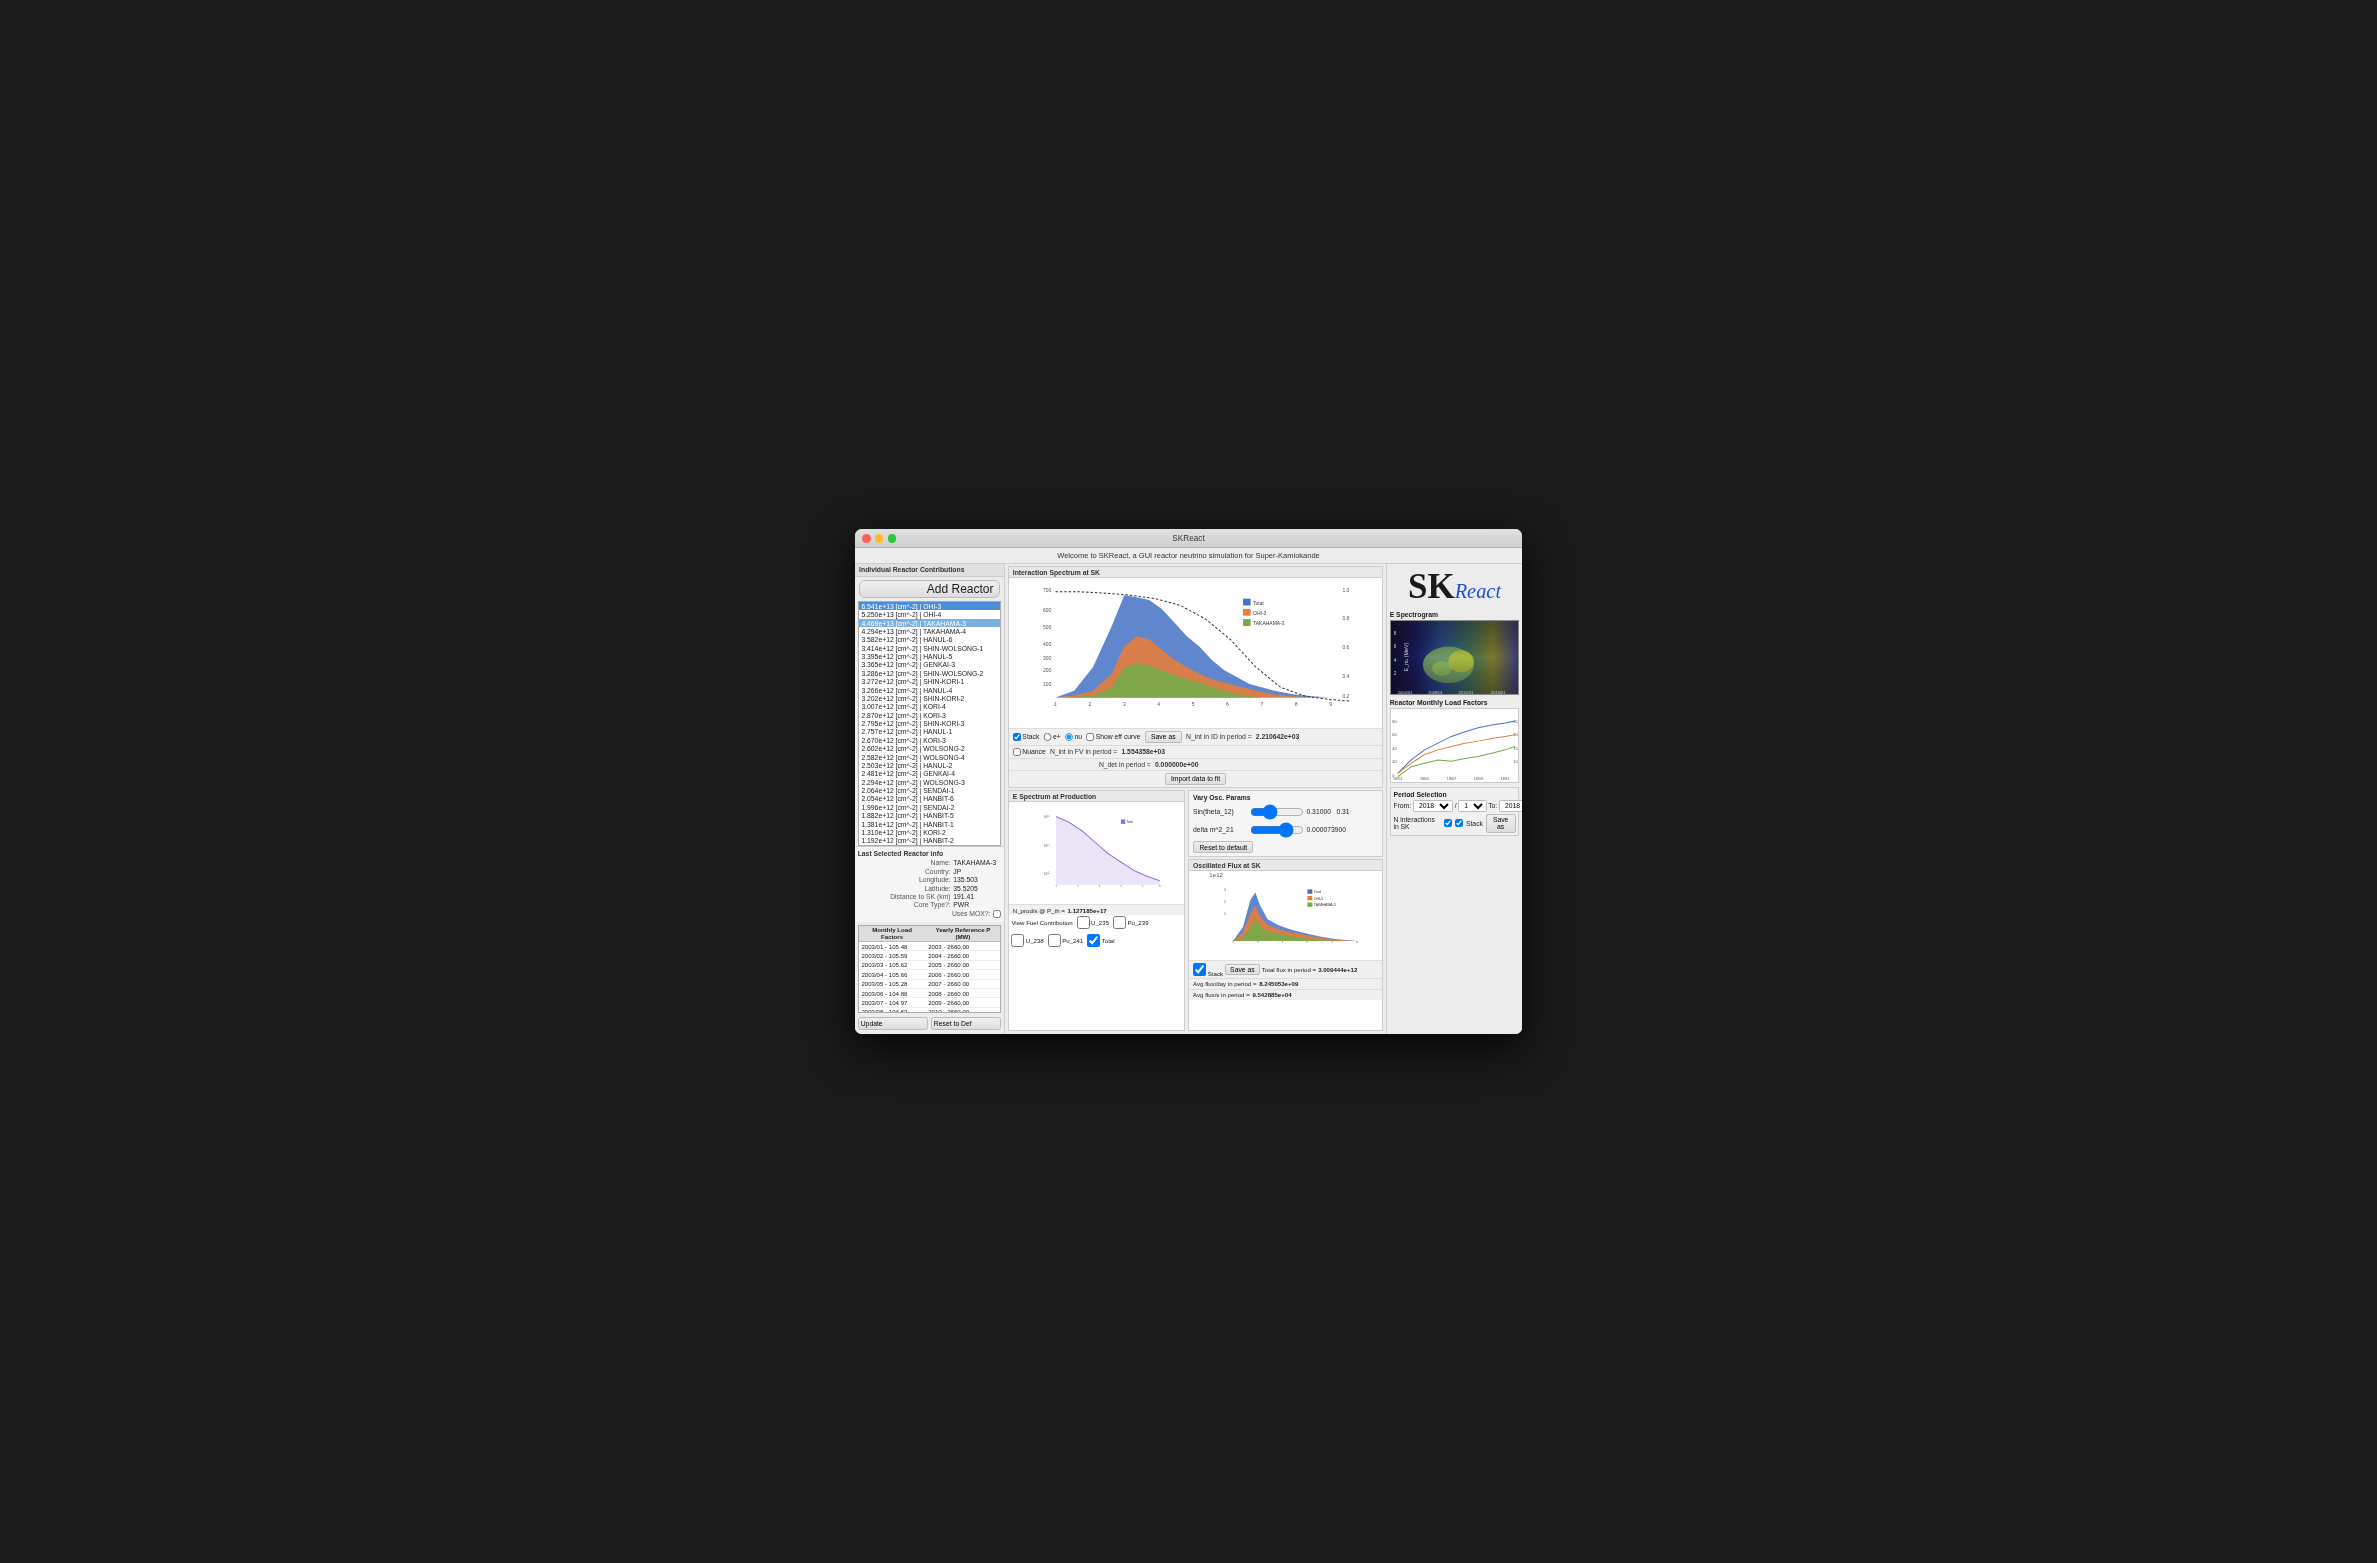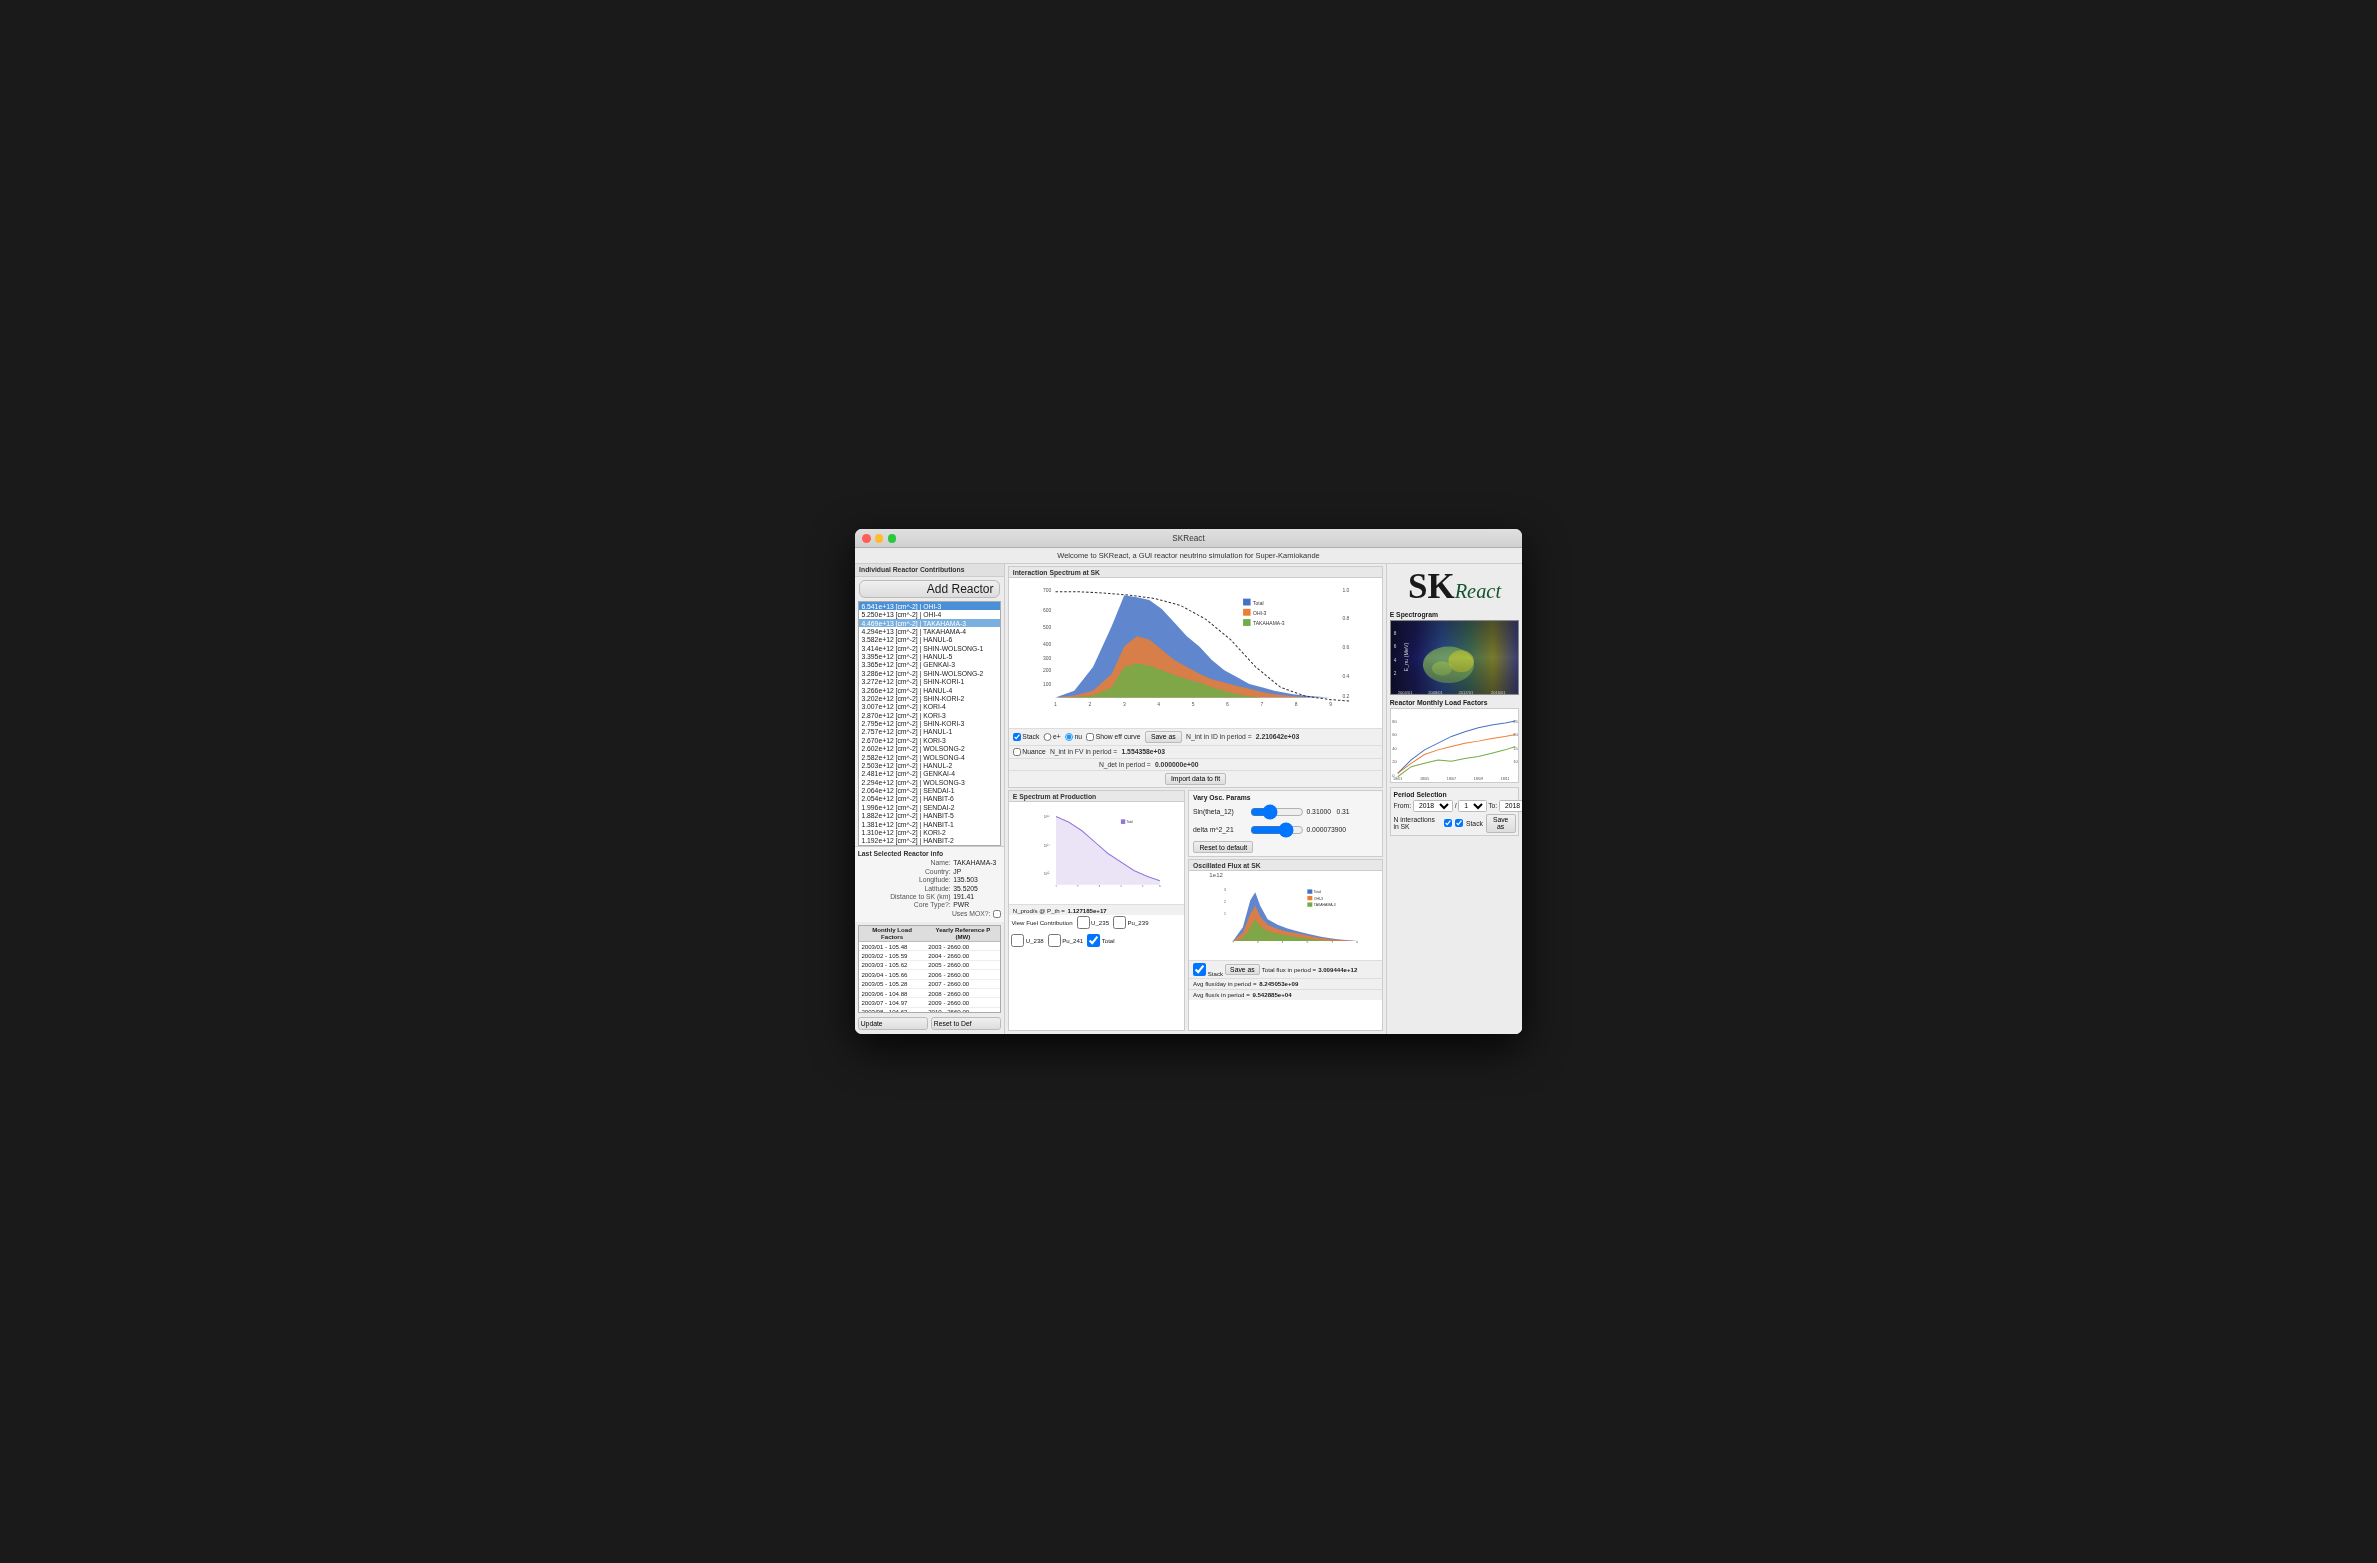--- a/index.html
+++ b/index.html
@@ -680,21 +680,21 @@
             </div>
           </div>
         </div>
 
       </div>
     </div>
 
     <div class="right-panel">
 
       <div class="sk-logo">
-        <span style="font-size:35px;font-weight:900;font-family:Georgia,serif;color:#1a1a1a;line-height:1;">SK</span><span style="font-size:20.4px;font-style:italic;color:#14532d;font-family:Georgia,serif;font-weight:400;margin-top:40px;">React</span>
+        <span style="font-size:35px;font-weight:900;font-family:Georgia,serif;color:#1a1a1a;line-height:1;">SK</span><span style="font-size:20.4px;font-style:italic;color:#1d4ed8;font-family:Georgia,serif;font-weight:400;margin-top:40px;">React</span>
       </div>
 
       <div class="spectrogram-section">
         <div class="spectrogram-title">E Spectrogram</div>
         <div style="position:relative;width:100%;height:75px;border:0.7px solid #888;overflow:hidden;">
           <svg width="100%" height="100%" viewBox="0 0 189 108" style="font-size:11px">
             <defs>
               <linearGradient id="specGrad1" x1="0" y1="0" x2="1" y2="0">
                 <stop offset="0%" stop-color="#0d0d2b"></stop>
                 <stop offset="20%" stop-color="#1a1a5a"></stop>

